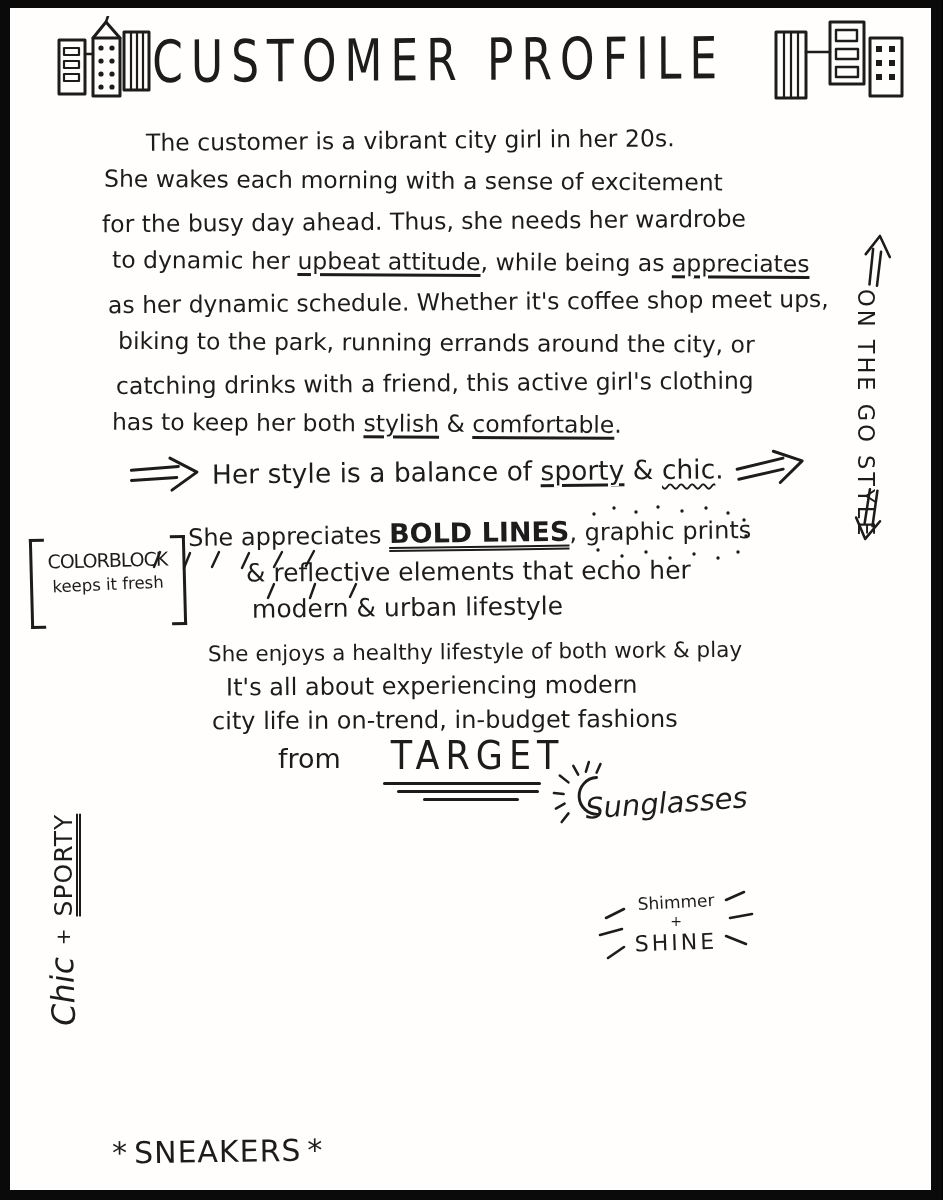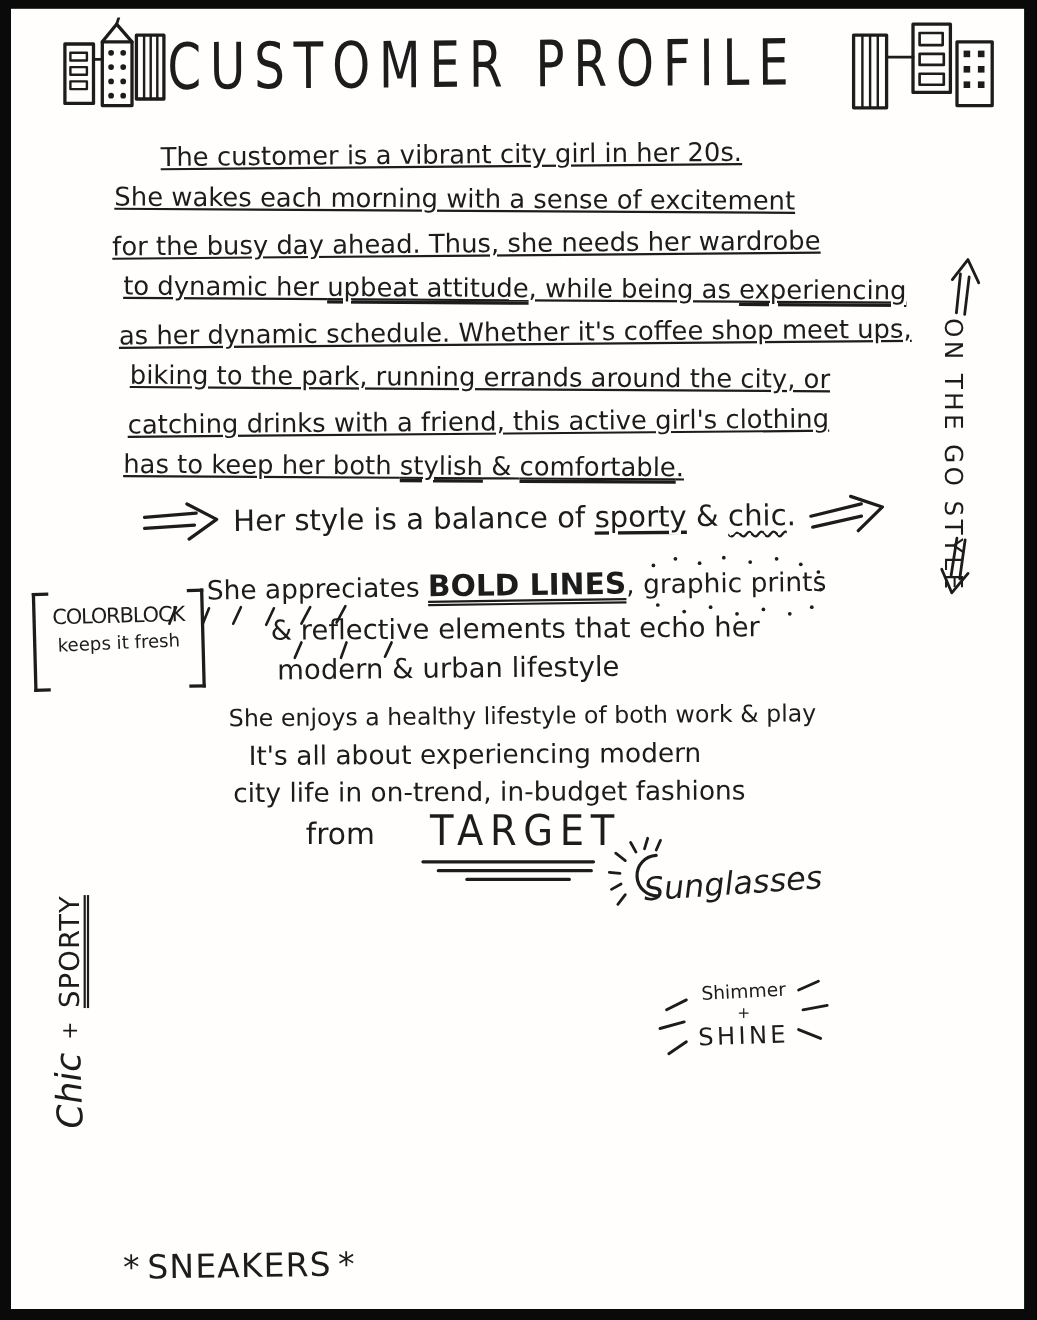--- a/index.html
+++ b/index.html
@@ -17,21 +17,21 @@
   }
   svg circle.dotfill, svg rect.winfill { fill:#1c1c1c; stroke:none; }
 
   .page-title {
     left:152px; top:28px; width:632px;
     font-size:44px; letter-spacing:8px; font-weight:400;
     transform:scaleY(1.32) rotate(-0.3deg); transform-origin:0 0;
     white-space:nowrap;
   }
 
-  .paragraph { left:98px; top:120px; width:748px; font-size:23.5px; line-height:40.5px;text-decoration:underline; }
+  .paragraph { left:98px; top:120px; width:748px; font-size:23.5px; line-height:40.5px; }
   .pline { white-space:pre-wrap; }
   .pline:nth-child(odd)  { transform:rotate(-0.5deg); }
   .pline:nth-child(even) { transform:rotate(0.35deg); }
   .ind1 { padding-left:48px; } .ind2 { padding-left:6px; } .ind3 { padding-left:4px; }
   .ind4 { padding-left:14px; } .ind5 { padding-left:10px; } .ind6 { padding-left:20px; }
   .ind7 { padding-left:18px; } .ind8 { padding-left:14px; }
 
   .u  { text-decoration:underline; text-decoration-thickness:2.5px; text-underline-offset:4px; }
   .u2 { text-decoration:underline double 2px; text-underline-offset:4px; }
   .uw { text-decoration:underline wavy 2px; text-underline-offset:5px; }
@@ -132,21 +132,21 @@
     <rect class="winfill" x="104" y="42" width="6" height="6"></rect>
       <rect class="winfill" x="117" y="42" width="6" height="6"></rect>
     <rect class="winfill" x="104" y="56" width="6" height="6"></rect>
       <rect class="winfill" x="117" y="56" width="6" height="6"></rect>
   </svg>
 
   <div class="abs paragraph">
     <div class="pline ind1">The customer is a vibrant city girl in her 20s.</div>
     <div class="pline ind2">She wakes each morning with a sense of excitement</div>
     <div class="pline ind3">for the busy day ahead. Thus, she needs her wardrobe</div>
-    <div class="pline ind4"><span>to dynamic her </span><span class="u">upbeat attitude</span><span>, while being as </span><span class="u">experiencing</span></div>
+    <div class="pline ind4"><span>to dynamic her </span><span class="u">upbeat attitude</span><span>, while being as </span><span class="u">appreciates</span></div>
     <div class="pline ind5">as her dynamic schedule. Whether it's coffee shop meet ups,</div>
     <div class="pline ind6">biking to the park, running errands around the city, or</div>
     <div class="pline ind7">catching drinks with a friend, this active girl's clothing</div>
     <div class="pline ind8"><span>has to keep her both </span><span class="u">stylish</span><span> &amp; </span><span class="u">comfortable</span><span>.</span></div>
   </div>
 
   <div class="abs style-line">
     <svg width="74" height="42" viewBox="0 0 88 46">
       <path d="M4 18 L60 14" stroke-width="3.5"></path>
       <path d="M4 30 L58 27" stroke-width="3.5"></path>

